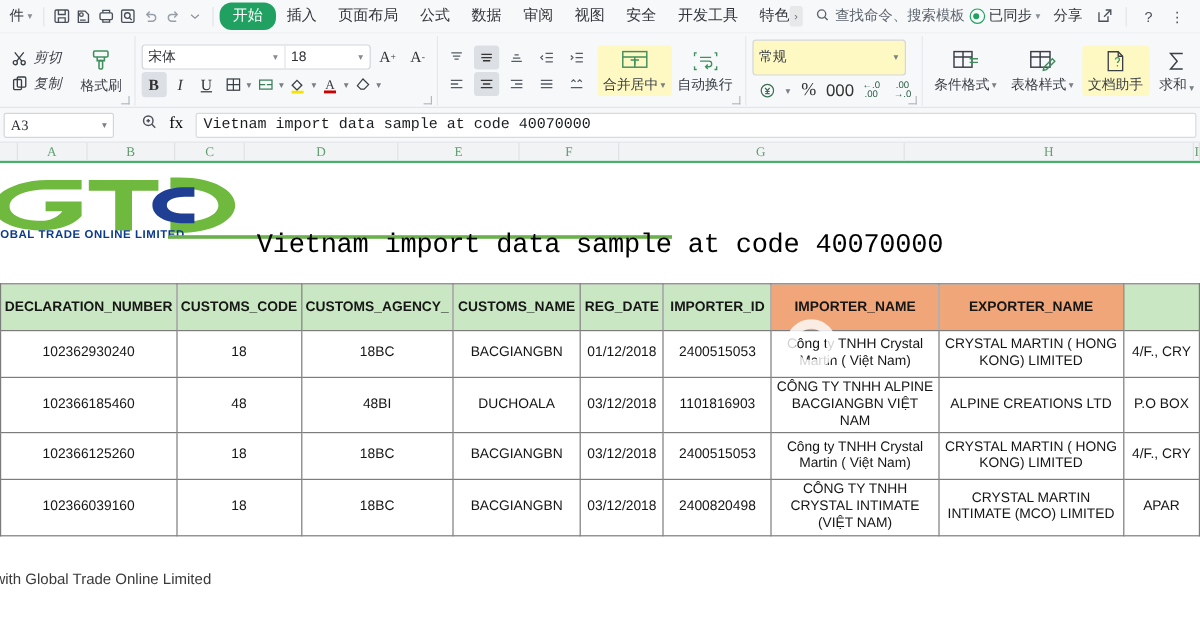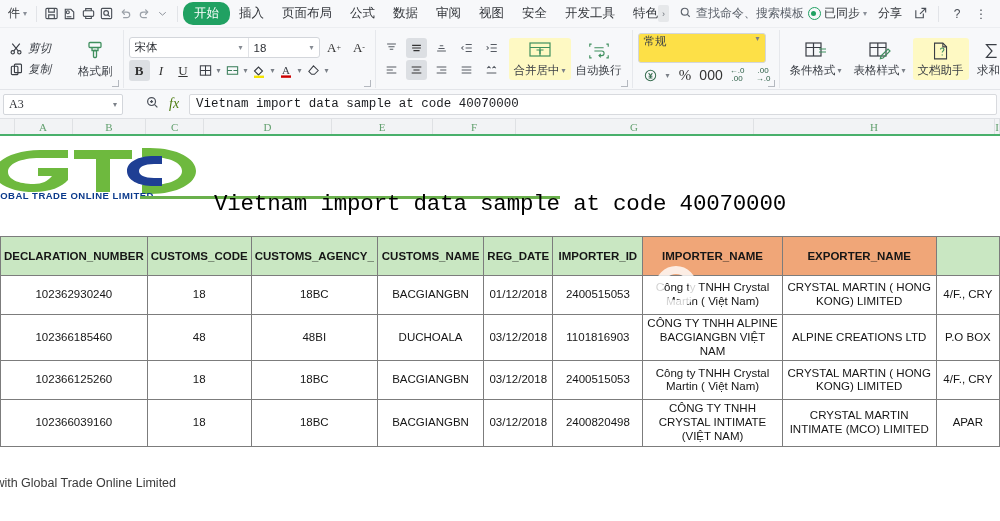--- a/index.html
+++ b/index.html
@@ -105,40 +105,40 @@
   .fmtbtn {
     width:21px;height:21px;display:inline-flex;align-items:center;justify-content:center;
     border-radius:3px; font-size:13px; color:#333;
   }
   .fmtbtn.on { background:#dcdfe3; }
 
   .alignbtn { width:21px;height:20px;display:inline-flex;align-items:center;justify-content:center;border-radius:3px;}
   .alignbtn.on { background:#dcdfe3; }
 
   .numbox {
-    background:#fde047;border:1px solid #d3d6db;border-radius:3px;
-    height:30px; width:128px; display:flex; align-items:flex-start;
+    background:#fef9c3;border:1px solid #d3d6db;border-radius:3px;
+    height:30px; width:128px; display:flex; align-items:center;
     padding:0 5px; font-size:11.5px; justify-content:space-between;
   }
 
   
   .formulabar {
     height: 29px;
     background:#f7f8fa;
     display:flex; align-items:center;
     border-bottom:1px solid #dfe1e5;
     padding: 0 3px;
   }
   .namebox {
-    width:120px; height:21px; background:#fff; border:1px solid #d3d6db;
+    width:92px; height:21px; background:#fff; border:1px solid #d3d6db;
     border-radius:2px; display:flex; align-items:center; justify-content:space-between;
     padding:0 5px; font-size:12px; font-family:"Liberation Serif", serif; color:#2b2e33;
   }
   .fb-icons { display:flex; align-items:center; gap:9px; padding:0 10px 0 22px; color:#4c515a;}
-  .fx { font-family:"Liberation Serif", serif; font-style:italic; font-size:14px; color:#4d7c0f;}
+  .fx { font-family:"Liberation Serif", serif; font-size:14px; color:#000000;}
   .fb-input {
     flex:1; height:21px; background:#fff; border:1px solid #d8dade;
     border-radius:2px; display:flex; align-items:center; padding:0 6px;
     font-family:"Liberation Mono", monospace; font-size:12.5px; color:#1b1d20;
   }
 
   
   .colheads {
     height: 17px; display:flex; background:#f2f3f5;
     border-bottom:2px solid #49b06b;
@@ -335,21 +335,21 @@
         <span>剪切</span>
       </div>
       <div class="ritem">
         <svg width="15" height="15" viewBox="0 0 16 16" fill="none" stroke="#3a3e45" stroke-width="1.2">
           <rect x="2.5" y="4.5" width="7" height="9" rx="1"></rect>
             <rect x="5.8" y="2.3" width="7.5" height="9" rx="1"></rect>
         </svg>
         <span>复制</span>
       </div>
     </div>
-    <div class="ritem-v" style="margin-left:18px">
+    <div class="ritem-v" style="margin-left:7px">
       <svg width="24" height="24" viewBox="0 0 24 24" fill="none" stroke="#3f8f5e" stroke-width="1.3">
         <rect x="6" y="3.5" width="12" height="5" rx="1"></rect>
           <path d="M9 8.5v3h6v-3"></path>
           <rect x="10.5" y="11.5" width="3" height="7" rx="1"></rect>
       </svg>
       <span class="lbl">格式刷</span>
     </div>
     <div class="launcher"></div>
   </div>
 

